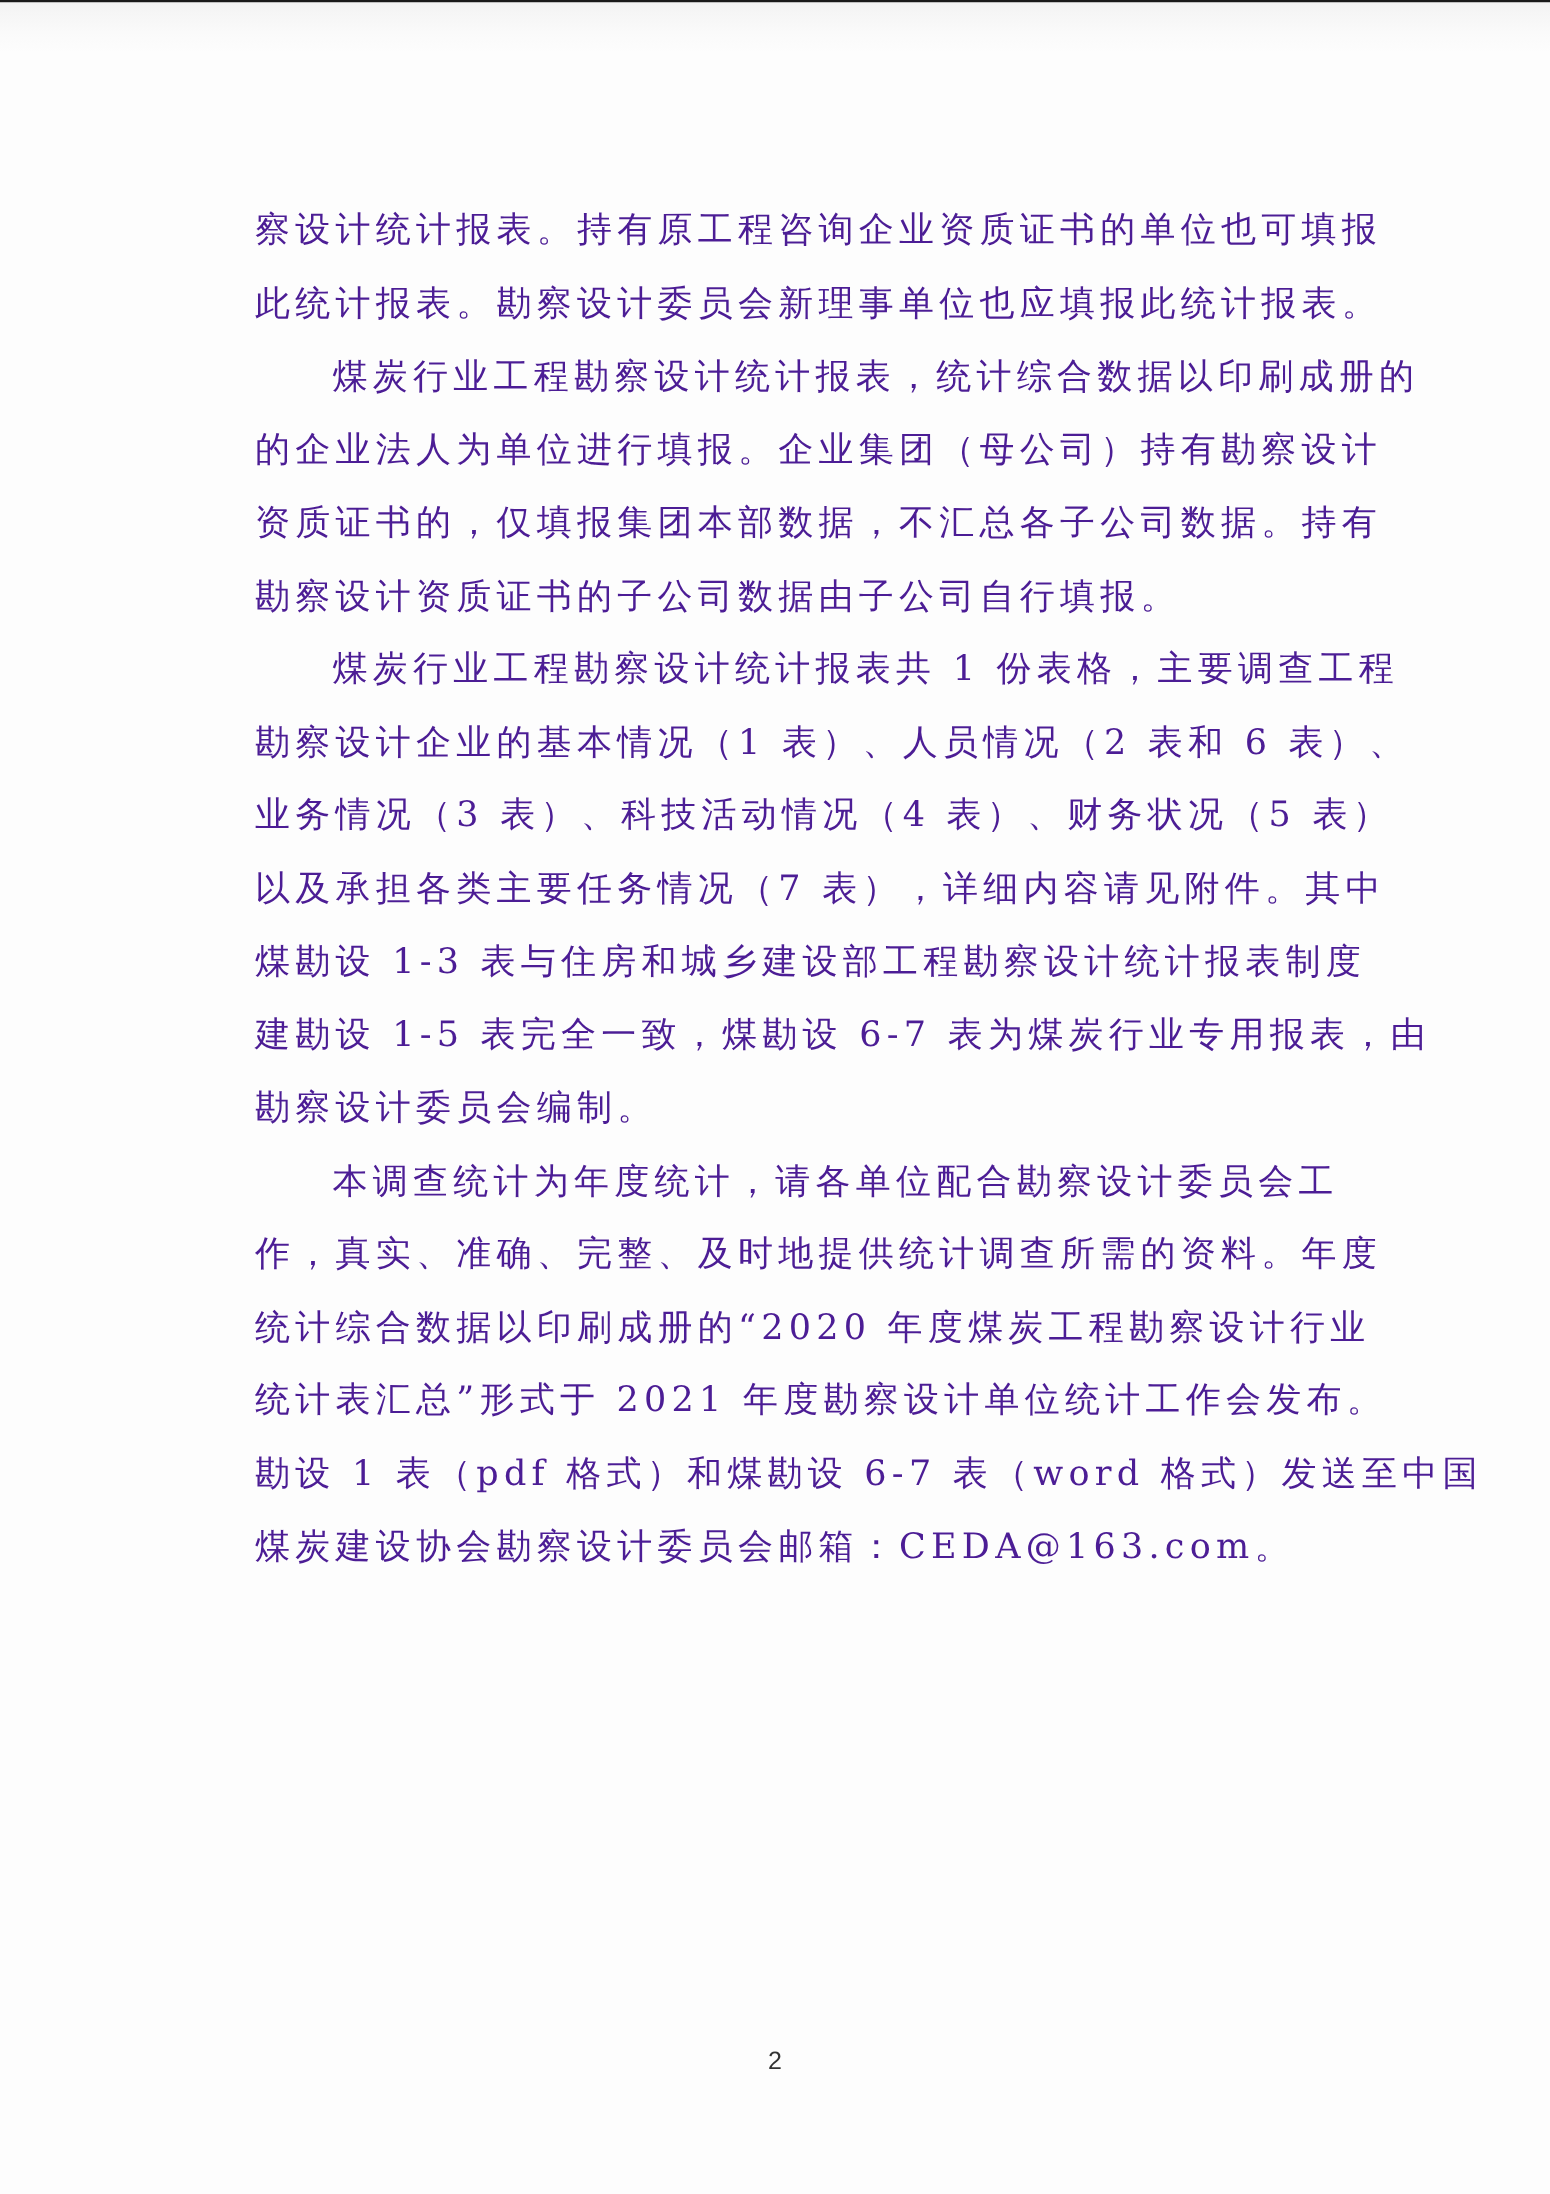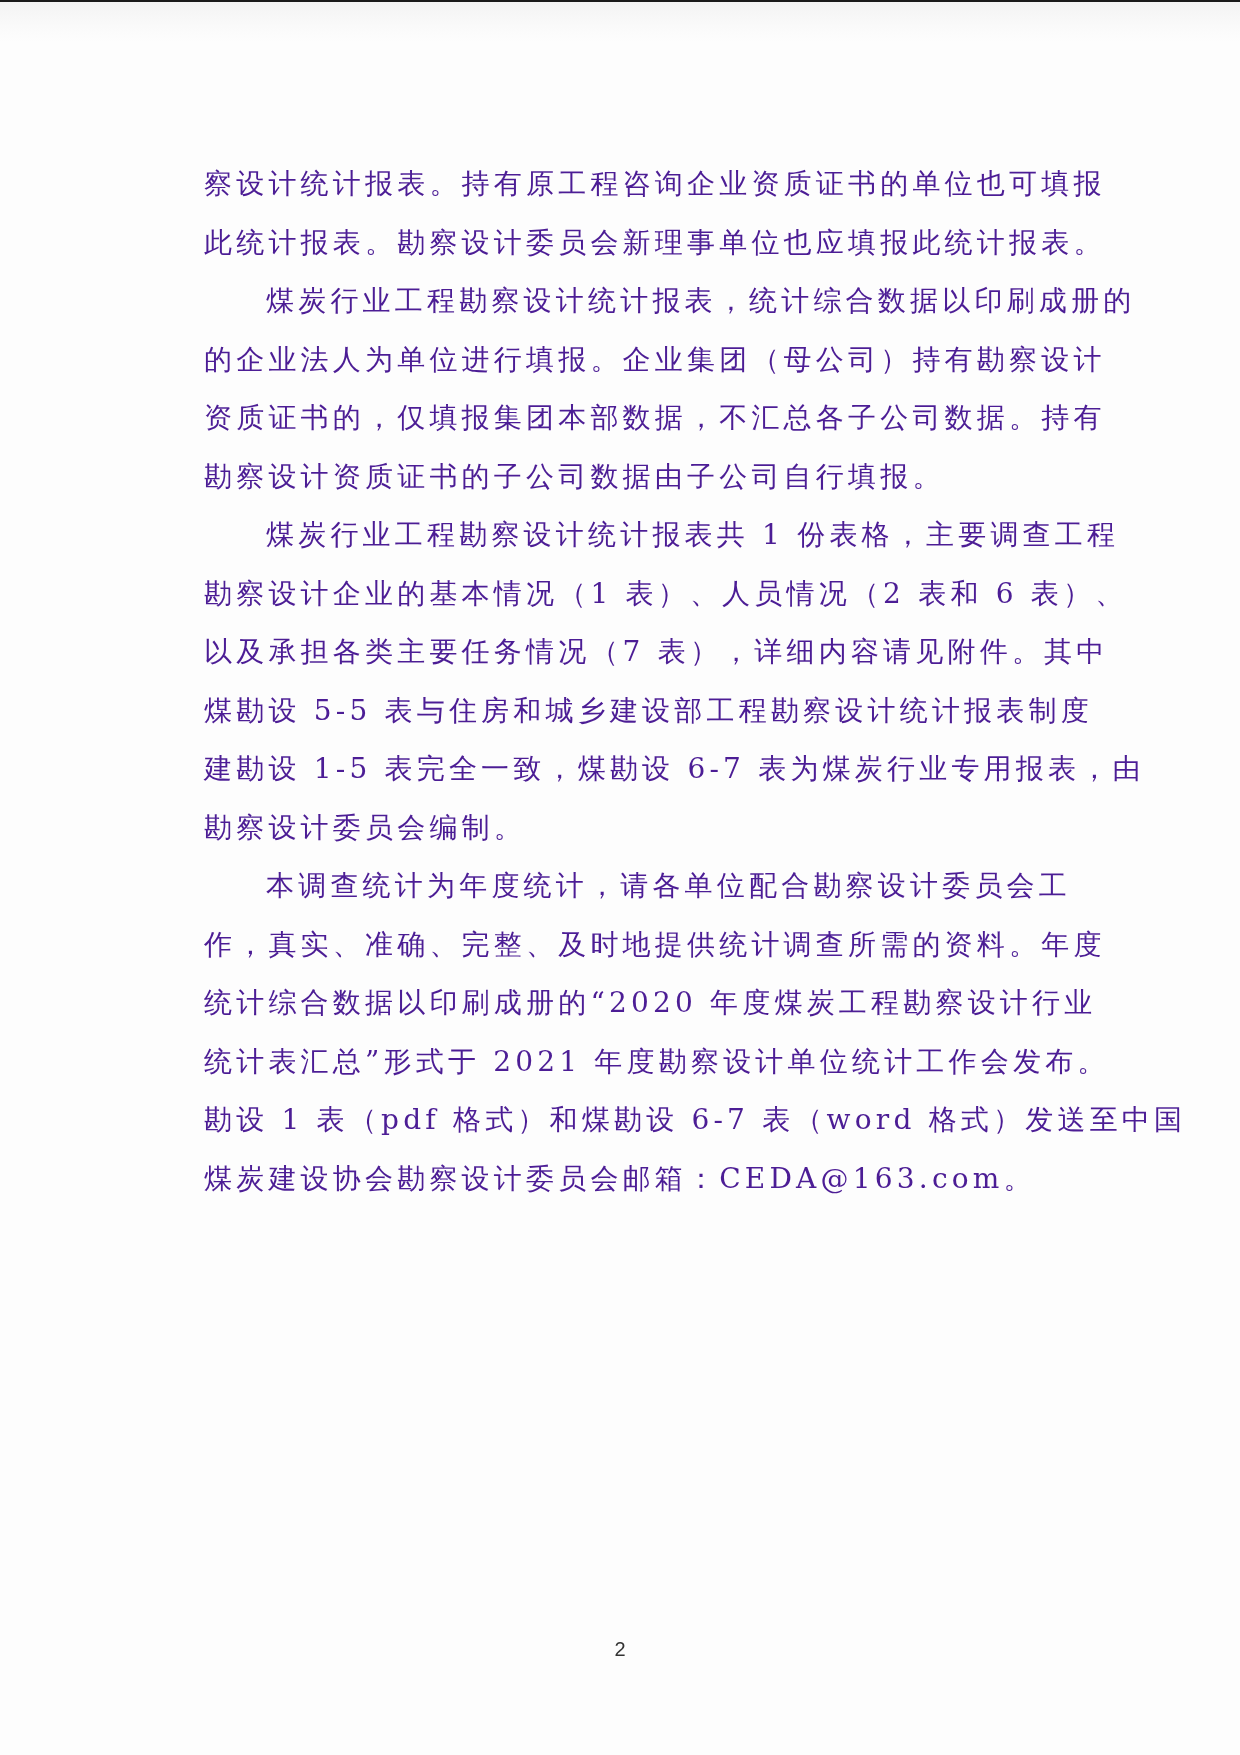--- a/index.html
+++ b/index.html
@@ -84,22 +84,23 @@
     <div class="line indent">煤炭行业工程勘察设计统计报表，统计综合数据以印刷成册的</div>
     <div class="line">的企业法人为单位进行填报。企业集团（母公司）持有勘察设计</div>
     <div class="line">资质证书的，仅填报集团本部数据，不汇总各子公司数据。持有</div>
     <div class="line last">勘察设计资质证书的子公司数据由子公司自行填报。</div>
   </div>
 
 
   <div>
     <div class="line indent">煤炭行业工程勘察设计统计报表共 1 份表格，主要调查工程</div>
     <div class="line">勘察设计企业的基本情况（1 表）、人员情况（2 表和 6 表）、</div>
+    <div class="line">业务情况（3 表）、科技活动情况（4 表）、财务状况（5 表）</div>
     <div class="line">以及承担各类主要任务情况（7 表），详细内容请见附件。其中</div>
-    <div class="line">煤勘设 5-5 表与住房和城乡建设部工程勘察设计统计报表制度</div>
+    <div class="line">煤勘设 1-3 表与住房和城乡建设部工程勘察设计统计报表制度</div>
     <div class="line">建勘设 1-5 表完全一致，煤勘设 6-7 表为煤炭行业专用报表，由</div>
     <div class="line last">勘察设计委员会编制。</div>
   </div>
 
   <div>
     <div class="line indent">本调查统计为年度统计，请各单位配合勘察设计委员会工</div>
     <div class="line">作，真实、准确、完整、及时地提供统计调查所需的资料。年度</div>
     <div class="line">统计综合数据以印刷成册的“2020 年度煤炭工程勘察设计行业</div>
     <div class="line">统计表汇总”形式于 2021 年度勘察设计单位统计工作会发布。</div>
     <div class="line">勘设 1 表（pdf 格式）和煤勘设 6-7 表（word 格式）发送至中国</div>

